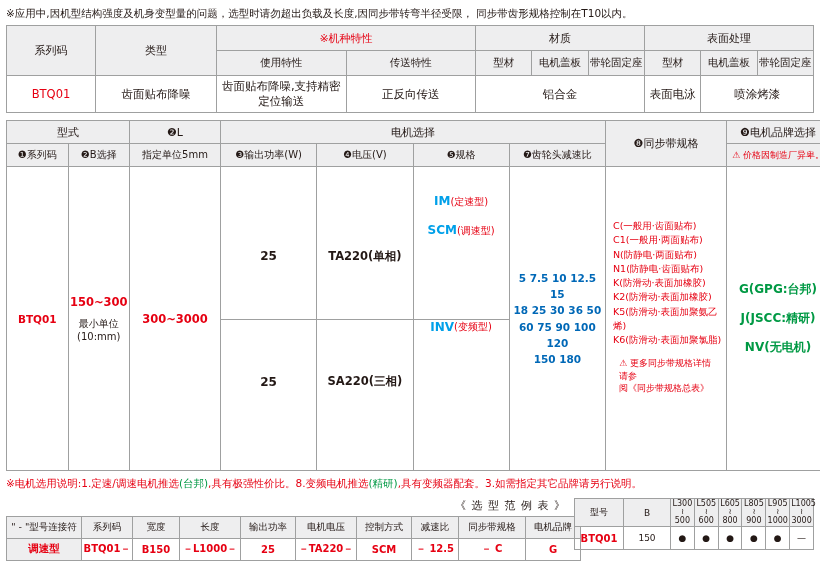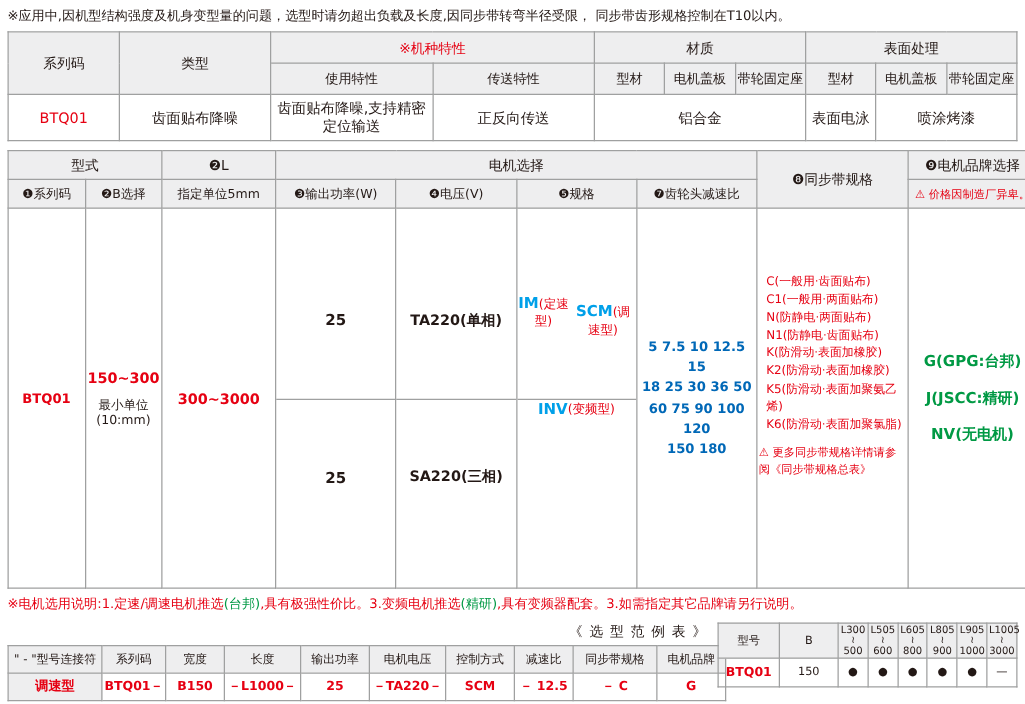--- a/index.html
+++ b/index.html
@@ -28,21 +28,21 @@
   
   .t2{width:808px;table-layout:fixed;margin-top:7px;}
   .t2 td{border:1px solid #9fa0a0;vertical-align:middle;text-align:center;font-size:10.5px;}
   .t2 .h1{background:#eeeeef;height:20px;font-size:11px;}
   .t2 .h2{background:#eeeeef;height:20px;font-size:10px;}
   .cellbig{height:250px;}
   .bluebig{color:#00a0e9;font-weight:bold;}
   .ratios{color:#0068b7;font-weight:bold;line-height:1.55;font-size:11px;}
   .beltlist{color:#e60012;text-align:left;line-height:1.5;font-size:9.5px;padding-left:6px;}
   .brand{color:#009944;font-weight:bold;font-size:12px;line-height:2.4;}
-  .warn{display:block;margin-top:10px;color:#e60012;font-size:9px;line-height:1.35;text-align:left;padding:0 0;}
+  .warn{display:block;margin-top:10px;color:#e60012;font-size:9px;line-height:1.35;text-align:left;padding:0 12px;}
 
   .notes{margin-top:5px;font-size:10.5px;line-height:1.5;}
 
   .bottom{display:flex;margin-top:6px;gap:8px;}
   .leftb{width:560px;}
   .rightb{width:240px;}
   .cap{text-align:right;font-size:11px;letter-spacing:1px;margin-bottom:3px;}
 
   .t3{width:560px;table-layout:fixed;}
   .t3 td{border:1px solid #9fa0a0;text-align:center;height:19px;font-size:9.5px;}
@@ -126,21 +126,21 @@
         <div style="height:125px;display:flex;align-items:center;justify-content:center;border-bottom:1px solid #9fa0a0;font-weight:bold;font-size:12px">25</div>
         <div style="height:124px;display:flex;align-items:center;justify-content:center;font-weight:bold;font-size:12px">25</div>
       </td>
 
       <td class="cellbig" style="padding:0">
         <div style="height:125px;display:flex;align-items:center;justify-content:center;border-bottom:1px solid #9fa0a0;font-weight:bold;font-size:11.5px">TA220(单相)</div>
         <div style="height:124px;display:flex;align-items:center;justify-content:center;font-weight:bold;font-size:11.5px">SA220(三相)</div>
       </td>
 
       <td class="cellbig" style="padding:0">
-        <div style="height:125px;display:flex;flex-direction:row;align-items:center;justify-content:flex-start;border-bottom:1px solid #9fa0a0;">
+        <div style="height:125px;display:flex;flex-direction:column;align-items:center;justify-content:flex-start;border-bottom:1px solid #9fa0a0;">
           <div style="margin-bottom:14px"><span class="bluebig" style="font-size:12px">IM</span><span class="red" style="font-size:10px">(定速型)</span></div>
           <div><span class="bluebig" style="font-size:12px">SCM</span><span class="red" style="font-size:10px">(调速型)</span></div>
         </div>
         <div style="height:124px;display:flex;align-items:flex-start;justify-content:center;">
           <span class="bluebig" style="font-size:12px">INV</span>
               <span class="red" style="font-size:10px">(变频型)</span>
         </div>
       </td>
 
       <td class="cellbig ratios" style="white-space:pre-line">5   7.5   10   12.5   15
@@ -165,21 +165,21 @@
         <div class="brand">G(GPG:台邦)</div>
         <div class="brand">J(JSCC:精研)</div>
         <div class="brand">NV(无电机)</div>
       </td>
     </tr>
   </tbody>
     </table>
 
   <div class="notes">
     <div>
-      <span class="red">※电机选用说明:1.定速/调速电机推选</span><span class="green">(台邦)</span><span class="red">,具有极强性价比。3.变频电机推选</span><span class="green">(精研)</span><span class="red">,具有变频器配套。3.如需指定其它品牌请另行说明。</span>
+      <span class="red">※电机选用说明:1.定速/调速电机推选</span><span class="green">(台邦)</span><span class="red">,具有极强性价比。8.变频电机推选</span><span class="green">(精研)</span><span class="red">,具有变频器配套。3.如需指定其它品牌请另行说明。</span>
     </div>
   </div>
 
   <div class="bottom">
 
     <div class="leftb">
       <div class="cap">《 选 型 范 例 表 》</div>
       <table class="t3">
         <tbody>
             <tr>

